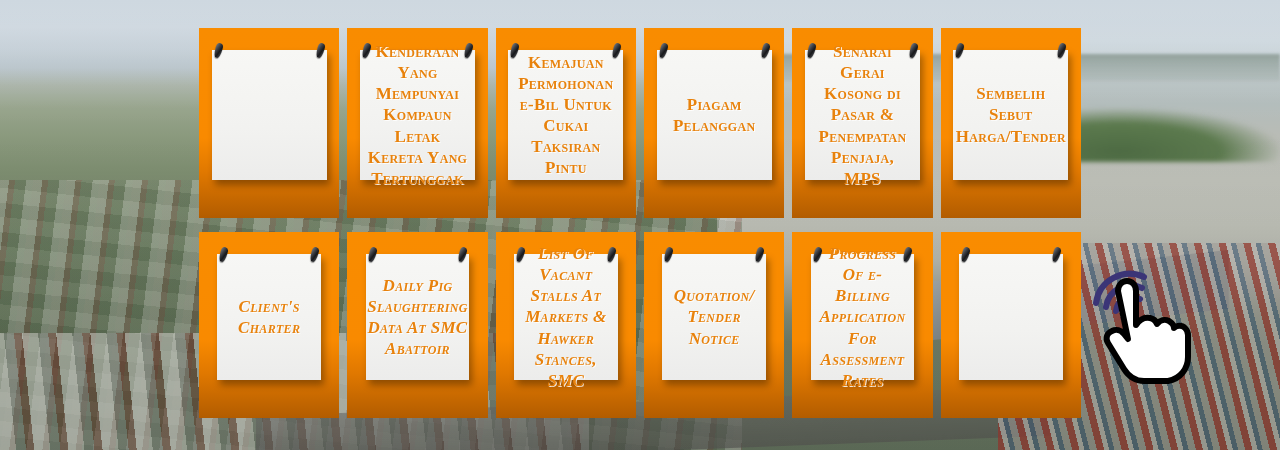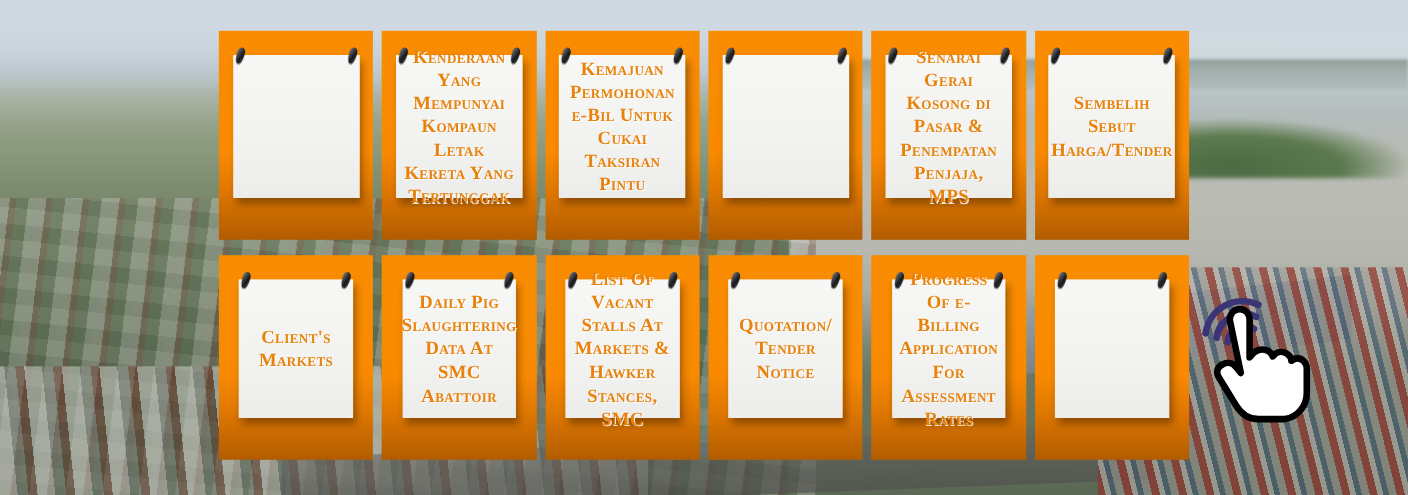--- a/index.html
+++ b/index.html
@@ -153,21 +153,21 @@
     top: 22px;
     bottom: 38px;
     background: linear-gradient(to bottom, #f7f7f5 0%, #f2f2f0 60%, #ececeb 100%);
     box-shadow: 3px 5px 7px rgba(0,0,0,.34);
     display: flex;
     align-items: center;
     justify-content: center;
     padding: 4px 6px;
     box-sizing: border-box;
   }
-  .row-bottom-note { left: 13%; right: 13%; }
+  .row-bottom-note { left: 13%; right: 13%; font-style: italic; }
 
   .note-text {
     font-family: "Liberation Serif", serif;
     font-variant: small-caps;
     font-weight: bold;
     font-size: 17px;
     line-height: 1.24;
     color: #E8820C;
     text-align: center;
     letter-spacing: .3px;
@@ -234,20 +234,21 @@
         <div class="note">
           <span class="pin left"></span>
           <span class="pin right"></span>
           <div class="note-text">Kemajuan Permohonan e-Bil Untuk Cukai Taksiran Pintu</div>
         </div>
       </div>
       <div class="panel">
         <div class="note">
           <span class="pin left"></span>
           <span class="pin right"></span>
+          <div class="note-text">Piagam Pelanggan</div>
         </div>
       </div>
       <div class="panel">
         <div class="note">
           <span class="pin left"></span>
           <span class="pin right"></span>
           <div class="note-text">Senarai Gerai Kosong di Pasar &amp; Penempatan Penjaja, MPS</div>
         </div>
       </div>
       <div class="panel">
@@ -257,21 +258,21 @@
           <div class="note-text">Sembelih Sebut Harga/Tender</div>
         </div>
       </div>
     </div>
 
   <div class="row" id="row-bottom">
       <div class="panel">
         <div class="note row-bottom-note">
           <span class="pin left"></span>
           <span class="pin right"></span>
-          <div class="note-text">Client's Markets</div>
+          <div class="note-text">Client's Charter</div>
         </div>
       </div>
       <div class="panel">
         <div class="note row-bottom-note">
           <span class="pin left"></span>
           <span class="pin right"></span>
           <div class="note-text">Daily Pig Slaughtering Data At SMC Abattoir</div>
         </div>
       </div>
       <div class="panel">

